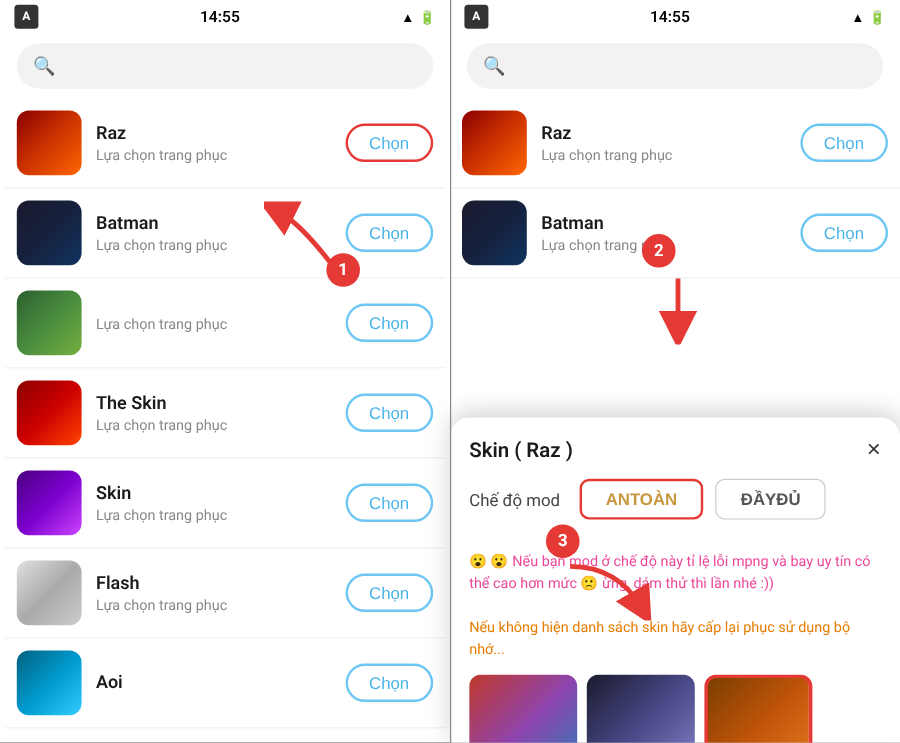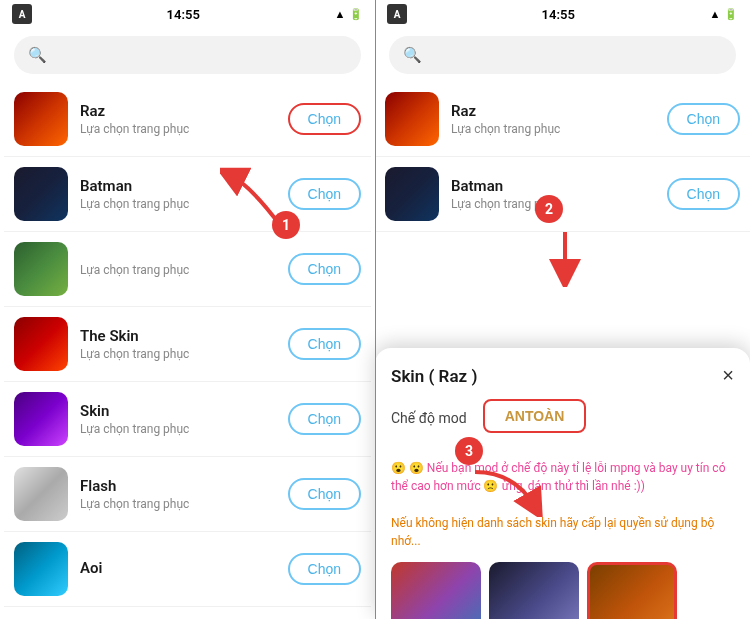--- a/index.html
+++ b/index.html
@@ -422,29 +422,30 @@
 
     <div class="sheet-header">
       <span class="sheet-title">Skin ( Raz )</span>
       <button class="close-btn">×</button>
     </div>
 
     <div style="display:flex; align-items:center; gap:16px; margin-bottom:12px;">
       <span class="mode-label">Chế độ mod</span>
       <div class="mode-tabs">
         <button class="tab-btn tab-btn-active">ANTOÀN</button>
+        <button class="tab-btn tab-btn-inactive">ĐẦYĐỦ</button>
       </div>
     </div>
 
     <p class="warning-text">
       <span>😮</span>
       <span>😮 Nếu bạn mod ở chế độ này tỉ lệ lỗi mpng và bay uy tín có thể cao hơn mức 🙁 ừng, dám thử thì lần nhé :))</span>
     </p>
 
-    <p class="note-text">Nếu không hiện danh sách skin hãy cấp lại quyền sử dụng bộ nhớ...</p>
+    <p class="note-text">Nếu không hiện danh sách skin hãy cấp lại phục sử dụng bộ nhớ...</p>
 
     <div class="skin-thumbnails">
       <div class="skin-thumb skin1"></div>
       <div class="skin-thumb skin2"></div>
       <div class="skin-thumb skin3 skin-thumb-selected"></div>
     </div>
 
   </div>
 
   <div style="position:absolute; top:195px; left:160px; z-index:20; pointer-events:none;">

